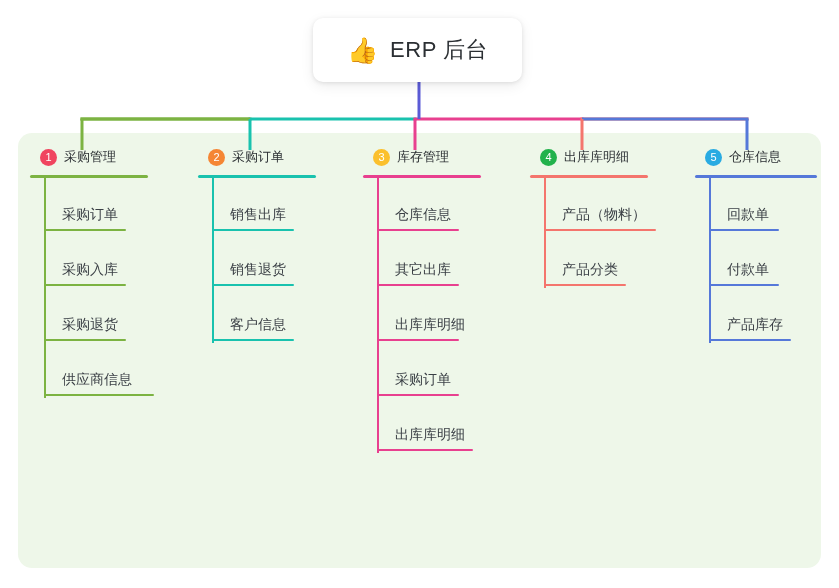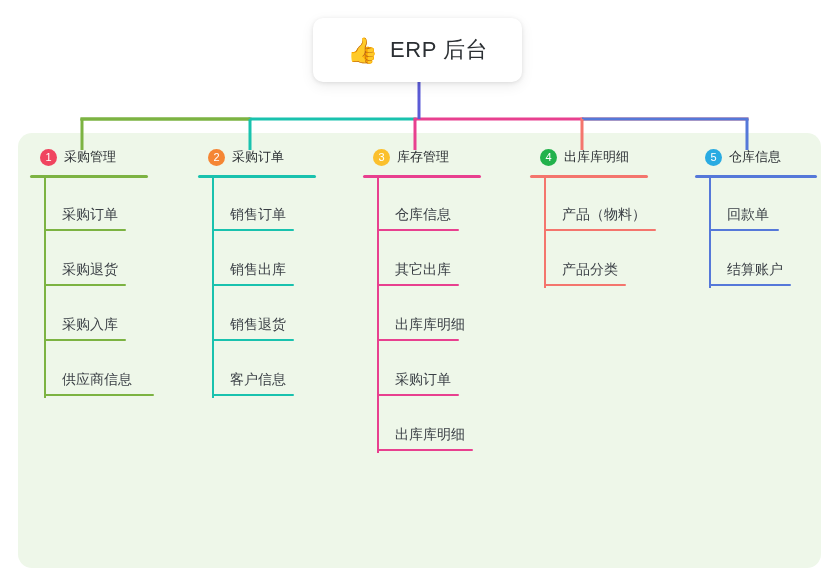--- a/index.html
+++ b/index.html
@@ -93,46 +93,42 @@
           <span class="col-title">采购管理</span>
         </div>
         <div class="head-rule" style="background: rgb(124, 179, 66); width: 118px;"></div>
         <div class="items">
           <div class="spine" style="background: rgb(124, 179, 66);"></div>
           <div class="item">
             <span class="item-label">采购订单</span>
             <div class="item-rule" style="background: rgb(124, 179, 66); width: 82px;"></div>
           </div>
           <div class="item">
+            <span class="item-label">采购入库</span>
+            <div class="item-rule" style="background: rgb(124, 179, 66); width: 82px;"></div>
+          </div>
+          <div class="item">
             <span class="item-label">采购退货</span>
             <div class="item-rule" style="background: rgb(124, 179, 66); width: 82px;"></div>
           </div>
           <div class="item">
-            <span class="item-label">采购入库</span>
-            <div class="item-rule" style="background: rgb(124, 179, 66); width: 82px;"></div>
-          </div>
-          <div class="item">
             <span class="item-label">供应商信息</span>
             <div class="item-rule" style="background: rgb(124, 179, 66); width: 110px;"></div>
           </div>
         </div>
       </div>
       <div class="column" style="left: 198px; width: 150px;">
         <div class="col-head">
           <span class="badge" style="background: rgb(245, 134, 52);">2</span>
           <span class="col-title">采购订单</span>
         </div>
         <div class="head-rule" style="background: rgb(25, 194, 174); width: 118px;"></div>
         <div class="items">
           <div class="spine" style="background: rgb(25, 194, 174);"></div>
           <div class="item">
-            <span class="item-label">销售订单</span>
-            <div class="item-rule" style="background: rgb(25, 194, 174); width: 82px;"></div>
-          </div>
-          <div class="item">
             <span class="item-label">销售出库</span>
             <div class="item-rule" style="background: rgb(25, 194, 174); width: 82px;"></div>
           </div>
           <div class="item">
             <span class="item-label">销售退货</span>
             <div class="item-rule" style="background: rgb(25, 194, 174); width: 82px;"></div>
           </div>
           <div class="item">
             <span class="item-label">客户信息</span>
             <div class="item-rule" style="background: rgb(25, 194, 174); width: 82px;"></div>
@@ -193,19 +189,23 @@
           <span class="col-title">仓库信息</span>
         </div>
         <div class="head-rule" style="background: rgb(85, 120, 217); width: 122px;"></div>
         <div class="items">
           <div class="spine" style="background: rgb(85, 120, 217);"></div>
           <div class="item">
             <span class="item-label">回款单</span>
             <div class="item-rule" style="background: rgb(85, 120, 217); width: 70px;"></div>
           </div>
           <div class="item">
-            <span class="item-label">结算账户</span>
+            <span class="item-label">付款单</span>
+            <div class="item-rule" style="background: rgb(85, 120, 217); width: 70px;"></div>
+          </div>
+          <div class="item">
+            <span class="item-label">产品库存</span>
             <div class="item-rule" style="background: rgb(85, 120, 217); width: 82px;"></div>
           </div>
         </div>
       </div>
     </div>
 </div>
 
 </body></html>

